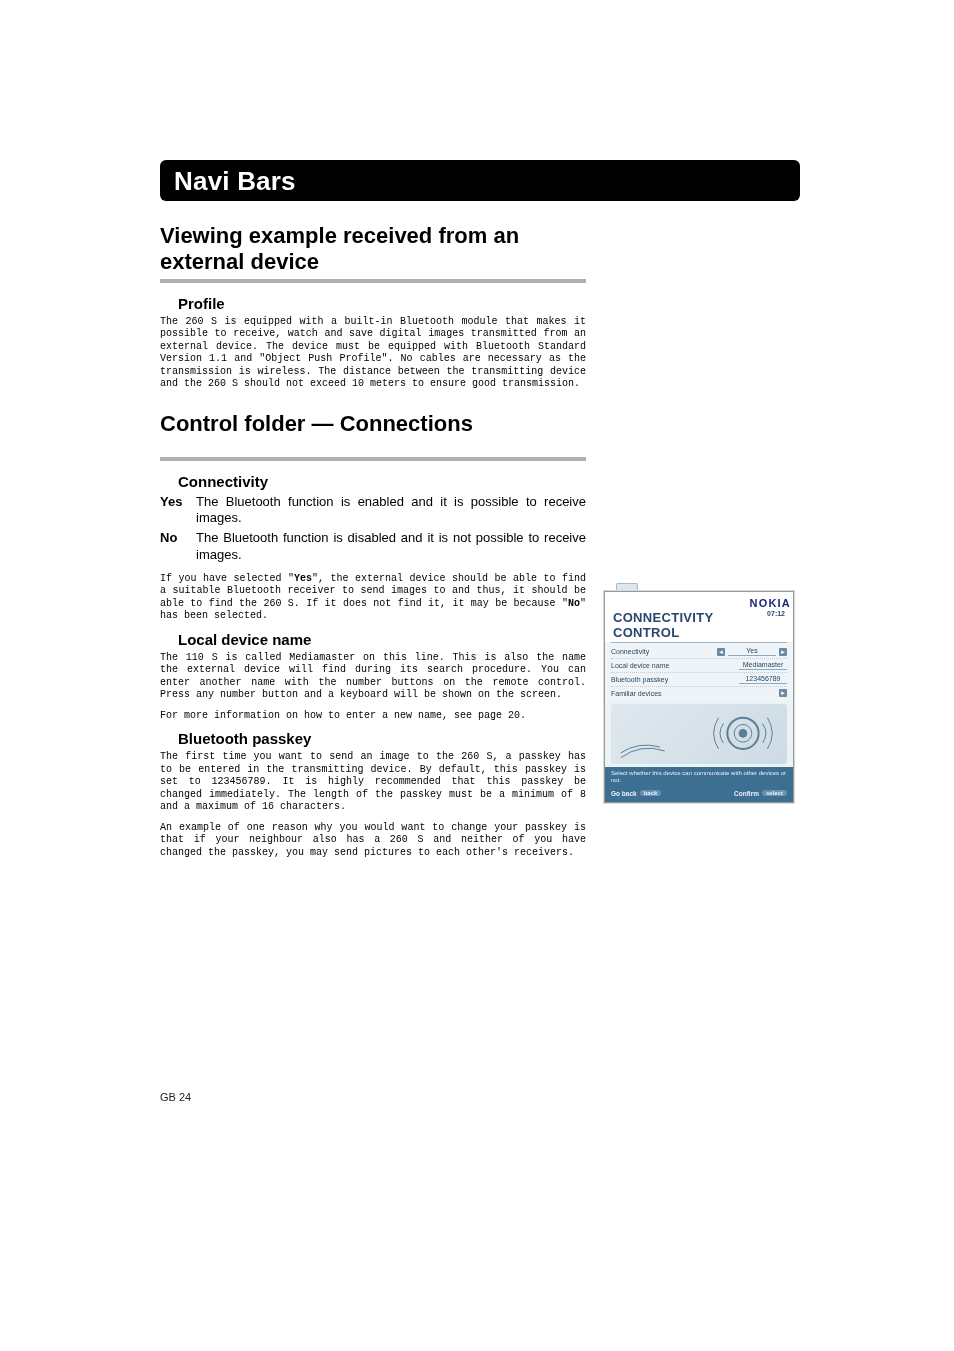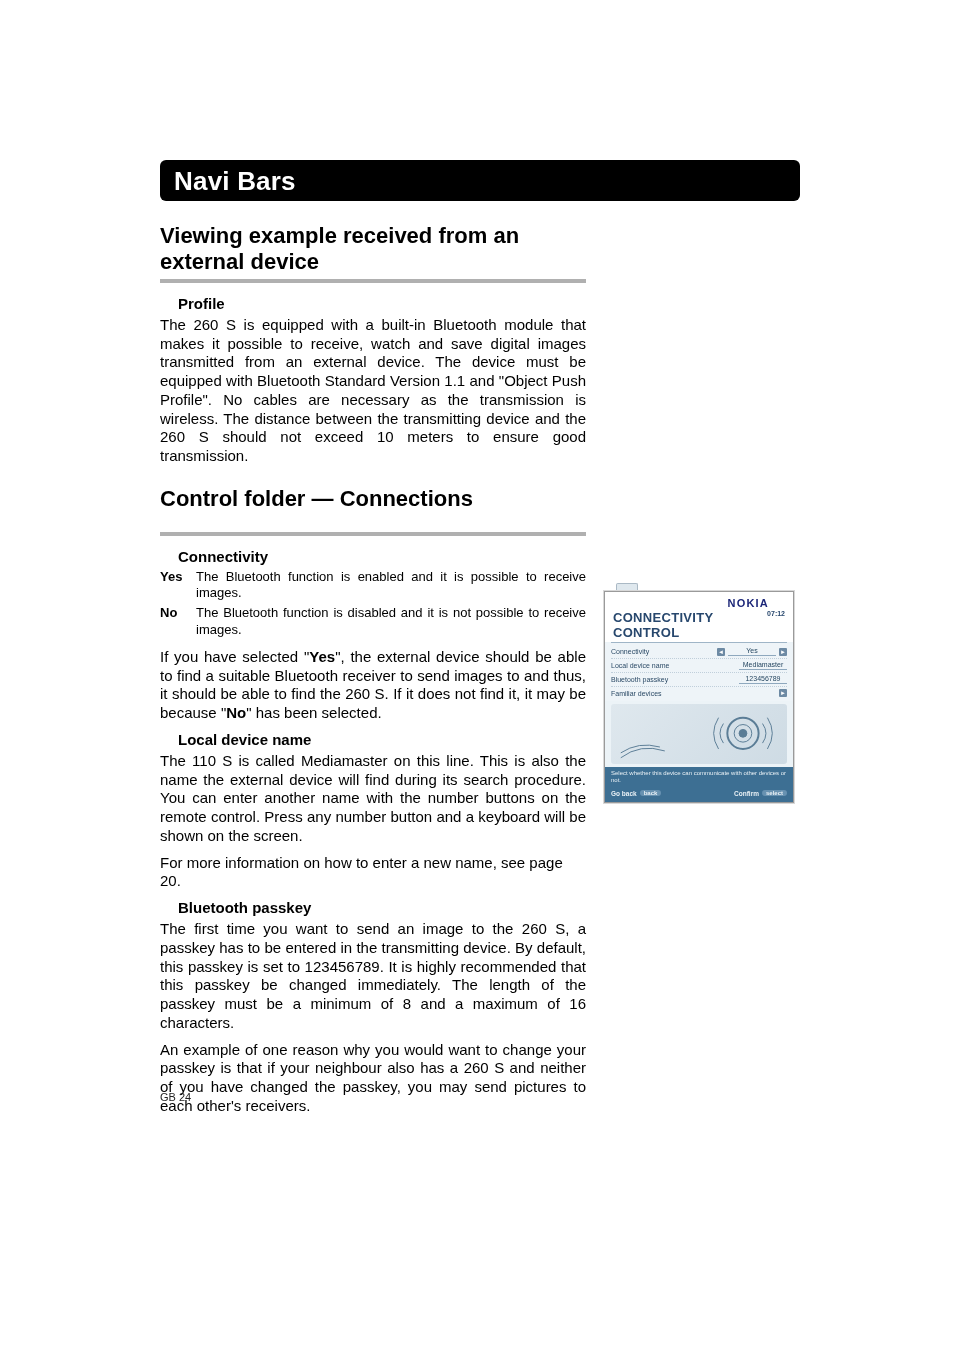--- a/index.html
+++ b/index.html
@@ -46,25 +46,26 @@
     border-top: 4px solid #b0b0b0;
     margin: 4px 0 12px 0;
   }
   .section-h2 {
     font-family: "Arial Narrow", Arial, sans-serif;
     font-weight: 700;
     font-size: 15px;
     margin: 6px 0 4px 18px;
   }
   .para {
-    font-size: 15px;
+    font-size: 10px;
     text-align: justify;
     text-justify: inter-word;
     line-height: 1.25;
     margin-bottom: 8px;
+    font-family: Liberation Mono, monospace;
   }
   .deflist { margin-bottom: 10px; }
   .def-row { display: flex; font-size: 13px; line-height: 1.25; margin-bottom: 4px; }
   .def-term { width: 36px; font-weight: 700; flex-shrink: 0; }
   .def-desc { flex: 1; text-align: justify; }
   .section-h1b {
     font-family: "Arial Narrow", "Segoe UI", Arial, sans-serif;
     font-weight: 700;
     font-size: 22px;
     margin-top: 20px;
@@ -82,21 +83,21 @@
     width: 190px;
     border: 1px solid #9a9a9a;
     background: #ecf3f7;
     font-family: Arial, sans-serif;
     box-shadow: 0 0 0 1px #d8d8d8;
   }
   .fig-top {
     display: flex;
     align-items: flex-end;
     justify-content: space-between;
-    padding: 5px 24px 1px 8px;
+    padding: 5px 2px 1px 8px;
     background: #fff;
   }
   .nokia-logo { font-weight: 900; letter-spacing: 1.2px; font-size: 11px; color: #1c2678; }
   .fig-time-row { display:flex; justify-content: space-between; padding: 0 8px 2px 8px; background:#fff; }
   .fig-title { font-size: 13px; font-weight: 700; letter-spacing: 0.3px; color:#27476d; }
   .fig-time { font-size: 7px; font-weight:700; color:#27476d; }
   .fig-divider { height:1px; background:#9fb5c7; margin:0 6px; }
   .fig-list { padding: 2px 6px 2px 6px; background:#eef4f8; }
   .fig-row { display:flex; align-items:center; justify-content:space-between; font-size:7px; color:#2b4a66; padding:2px 0; border-bottom:1px dotted #c0cfdb; }
   .fig-row:last-child { border-bottom:none; }

